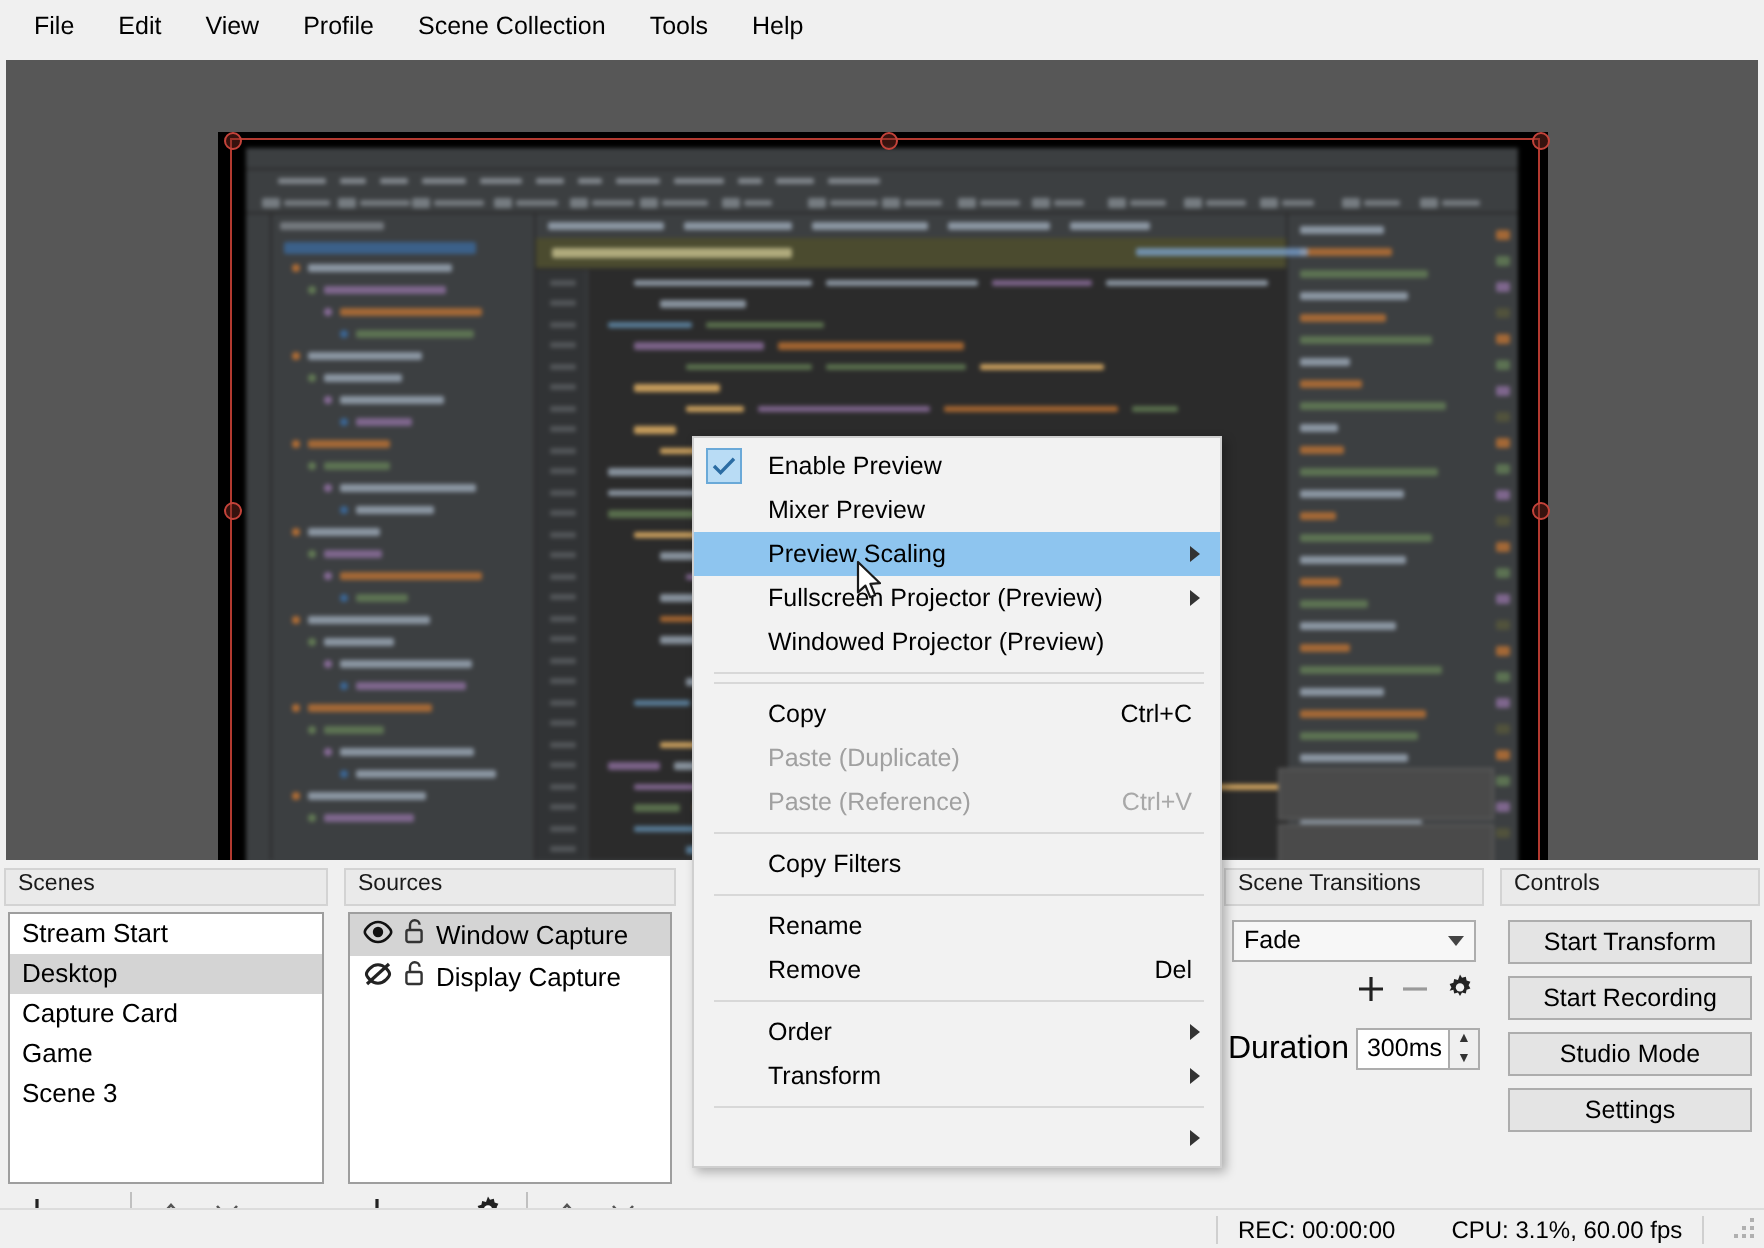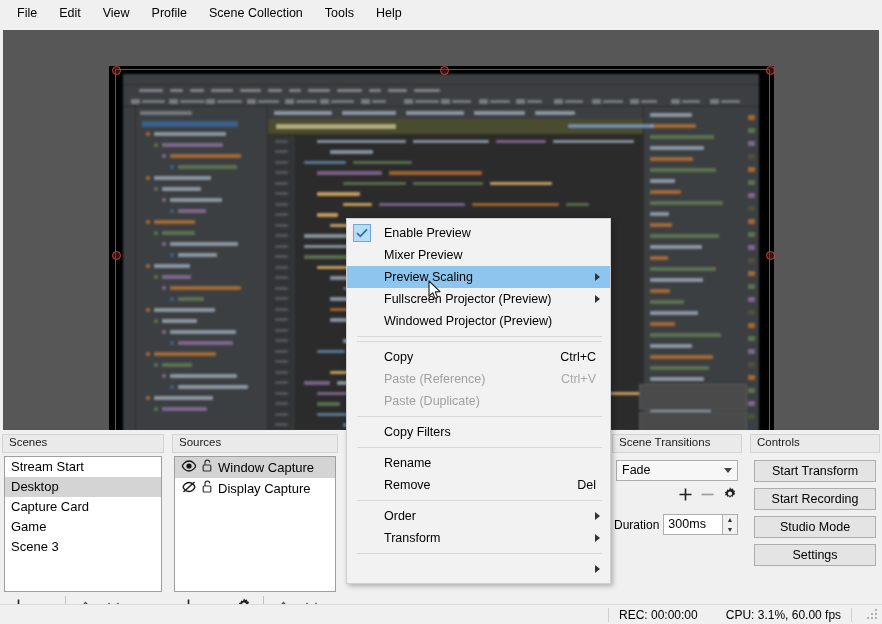--- a/index.html
+++ b/index.html
@@ -157,21 +157,21 @@
     border-right: 4.5px solid transparent; border-top: 5px solid #444;
   }
   .trans-btns {
     position: absolute; right: 6px; top: 52px; display: flex;
     align-items: center; gap: 7px;
   }
   .dur-row {
     position: absolute; left: 4px; right: 6px; top: 80px;
     display: flex; align-items: center; gap: 4px;
   }
-  .dur-label { font-size: 12px; color: #000; white-space: nowrap; }
+  .dur-label { font-size: 16px; color: #000; white-space: nowrap; }
   .spin {
     position: relative; flex: 1; height: 21px; background: #fff;
     border: 1px solid #adadad; font-size: 12.5px; color: #000;
     padding: 3px 18px 0 4px; line-height: 1;
   }
   .spin .sbtns {
     position: absolute; right: 0; top: 0; width: 15px; height: 100%;
     border-left: 1px solid #adadad; background: #f0f0f0;
     display: flex; flex-direction: column;
   }
@@ -750,26 +750,26 @@
 
 
     <div class="ctxsep"></div>
 
     <div class="ctxitem">
       <span>Copy</span>
       <span class="shortcut">Ctrl+C</span>
     </div>
 
     <div class="ctxitem disabled">
+      <span>Paste (Duplicate)</span>
+    </div>
+
+    <div class="ctxitem disabled">
       <span>Paste (Reference)</span>
       <span class="shortcut">Ctrl+V</span>
-    </div>
-
-    <div class="ctxitem disabled">
-      <span>Paste (Duplicate)</span>
     </div>
 
     <div class="ctxsep"></div>
 
     <div class="ctxitem">
       <span>Copy Filters</span>
     </div>
 
 
     <div class="ctxsep"></div>

